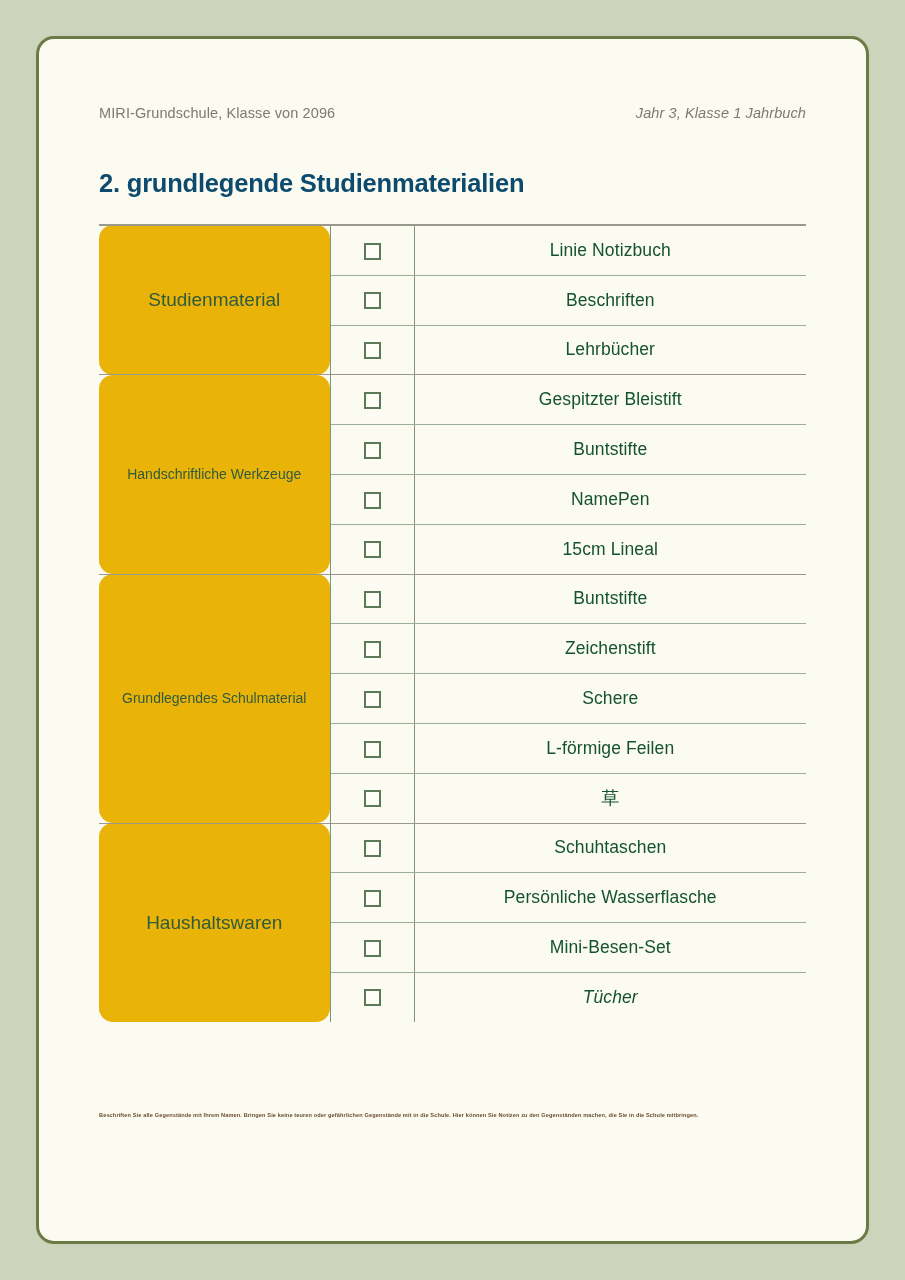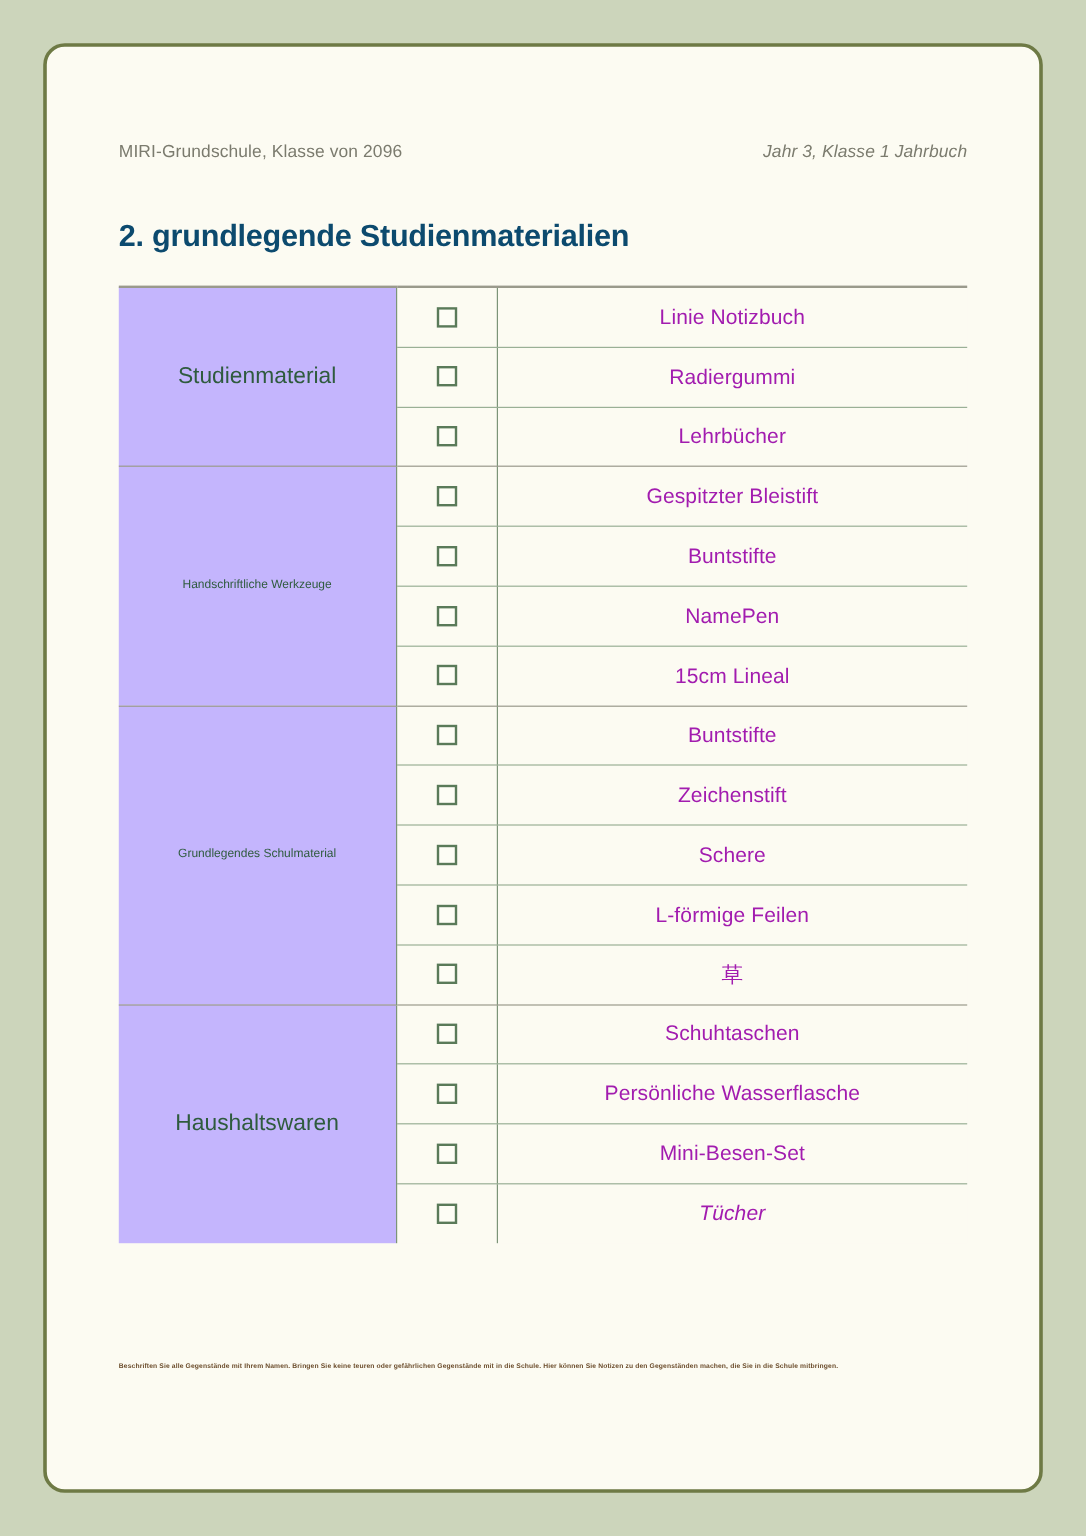--- a/index.html
+++ b/index.html
@@ -23,22 +23,21 @@
     background: #fcfbf2;
     border: 3px solid #6e7a45;
     border-radius: 18px;
   }
   .page-inner {
     position: absolute;
     left: 0;
     top: 0;
     right: 0;
     bottom: 0;
-    padding: 8px 60px;
-    margin-top: 24px;
+    padding: 18px 60px;
   }
   
   .runhead {
     display: flex;
     justify-content: space-between;
     align-items: baseline;
     padding-top: 48px;
     font-size: 14.5px;
     color: #7b7b6e;
     letter-spacing: 0.1px;
@@ -76,30 +75,31 @@
     border: 0;
     background: #fcfbf2;
   }
 
   
   .checklist tr.first-row td { border-top: 2px solid #9a9a8c; }
   .checklist tr.last-row  td { border-bottom: 2px solid #9a9a8c; font-style: italic; }
 
   
   td.cat {
-    background: #c4b5fd;
+    background: #eab308;
     text-align: center;
     vertical-align: middle;
     color: #2f5b3e;
     border-right: 1px solid #7c9478;
+    border-radius: 14px;
   }
   td.cat.sep { border-top: 1px solid #9a9a8c; }
   .cat-label { display: block; padding: 0 8px; line-height: 1.25; }
   .cat-label.lg { font-size: 19px; }
-  .cat-label.sm { font-size: 10px; }
+  .cat-label.sm { font-size: 14px; }
 
   
   td.boxcell {
     text-align: center;
     vertical-align: middle;
     border-right: 1px solid #7c9478;
     border-bottom: 1px solid #9ab096;
     height: 48.8px;
   }
   tr.group-end td.boxcell { border-bottom: 1px solid #9a9a8c; }
@@ -111,21 +111,21 @@
     height: 13px;
     border: 2px solid #5a7a59;
     background: #fdfdf5;
     vertical-align: middle;
   }
 
   
   td.item {
     text-align: center;
     vertical-align: middle;
-    color: #a21caf;
+    color: #14532d;
     font-size: 17.5px;
     border-bottom: 1px solid #9ab096;
     height: 48.8px;
     letter-spacing: 0.1px;
   }
   tr.group-end td.item { border-bottom: 1px solid #9a9a8c; }
   tr.last-row  td.item { border-bottom: 0; }
   td.item.cjk { font-size: 18px; }
 
   
@@ -163,21 +163,21 @@
       <tbody id="checklist-body">
           <tr class="first-row">
             <td class="cat" rowspan="3">
               <span class="cat-label lg">Studienmaterial</span>
             </td>
             <td class="boxcell"><span class="checkbox"></span></td>
             <td class="item">Linie Notizbuch</td>
           </tr>
           <tr>
             <td class="boxcell"><span class="checkbox"></span></td>
-            <td class="item">Radiergummi</td>
+            <td class="item">Beschriften</td>
           </tr>
           <tr class="group-end">
             <td class="boxcell"><span class="checkbox"></span></td>
             <td class="item">Lehrbücher</td>
           </tr>
           <tr>
             <td class="cat sep" rowspan="4">
               <span class="cat-label sm">Handschriftliche Werkzeuge</span>
             </td>
             <td class="boxcell"><span class="checkbox"></span></td>

